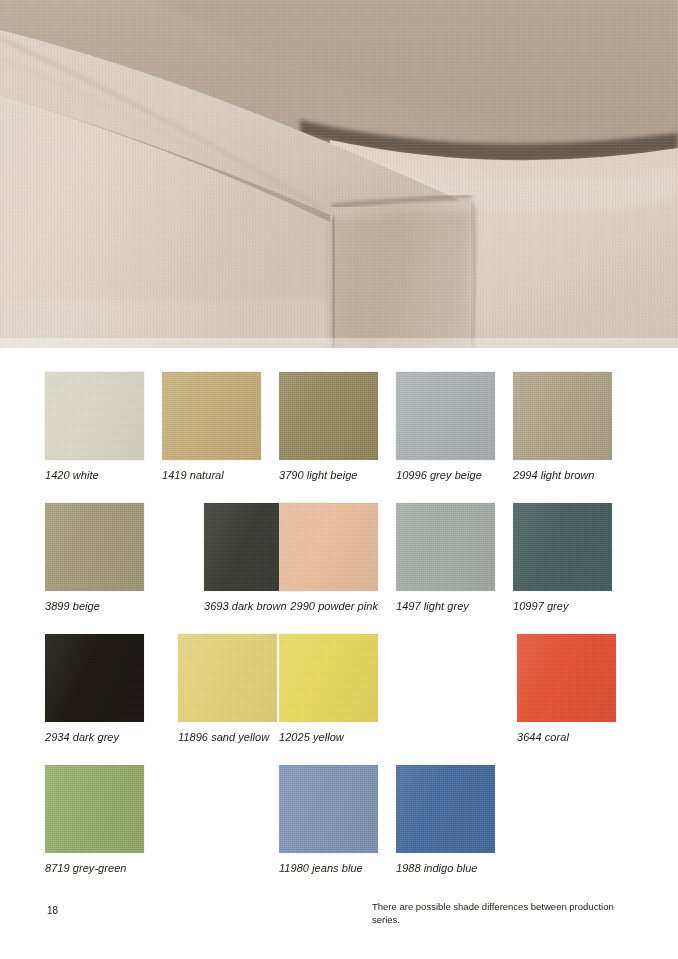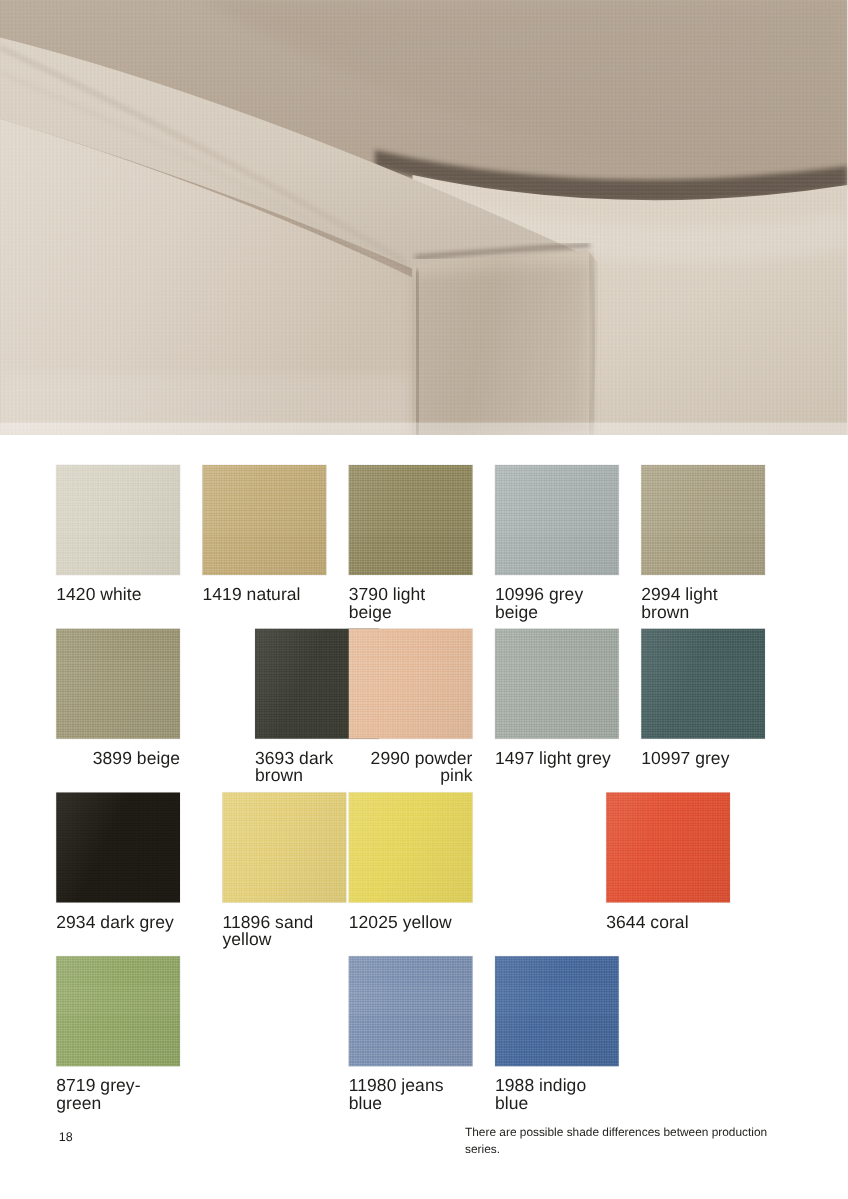--- a/index.html
+++ b/index.html
@@ -60,25 +60,26 @@
     mix-blend-mode: overlay;
     opacity: 0.85;
   }
   .swatch-chip .sheen {
     position: absolute;
     inset: 0;
     background: linear-gradient(115deg, rgba(255,255,255,0.09), rgba(255,255,255,0) 42%, rgba(0,0,0,0.05) 100%);
   }
   .swatch-label {
     margin-top: 9px;
-    font-size: 14px;
+    font-size: 11px;
     line-height: 13.5px;
     color: #1d1d1b;
     letter-spacing: 0.05px;
     white-space: pre-line;
+    font-style: italic;
   }
 
   
   .page-number {
     position: absolute;
     left: 47px;
     top: 905px;
     font-size: 10px;
     color: #1d1d1b;
   }
@@ -197,21 +198,21 @@
       </div>
       <div class="swatch-cell" style="left: 468px;">
         <div class="swatch-chip" style="background: rgb(170, 161, 132);">
           <div class="weave"></div>
           <div class="sheen"></div>
         </div>
         <div class="swatch-label">2994 light brown</div>
       </div>
     </div>
     <div class="swatch-row">
-      <div class="swatch-cell" style="left: 0px; text-align: right;">
+      <div class="swatch-cell" style="left: 0px;">
         <div class="swatch-chip" style="background: rgb(158, 152, 119);">
           <div class="weave"></div>
           <div class="sheen"></div>
         </div>
         <div class="swatch-label">3899 beige</div>
       </div>
       <div class="swatch-cell" style="left: 117px; padding-left: 42px;">
         <div class="swatch-chip" style="background: rgb(58, 60, 51);">
           <div class="weave"></div>
           <div class="sheen"></div>
@@ -255,21 +256,21 @@
         </div>
         <div class="swatch-label">11896 sand yellow</div>
       </div>
       <div class="swatch-cell" style="left: 234px;">
         <div class="swatch-chip" style="background: rgb(229, 213, 93);">
           <div class="weave"></div>
           <div class="sheen"></div>
         </div>
         <div class="swatch-label">12025 yellow</div>
       </div>
-      <div class="swatch-cell" style="left: 440px;">
+      <div class="swatch-cell" style="left: 472px;">
         <div class="swatch-chip" style="background: rgb(224, 81, 53);">
           <div class="weave"></div>
           <div class="sheen"></div>
         </div>
         <div class="swatch-label">3644 coral</div>
       </div>
     </div>
     <div class="swatch-row">
       <div class="swatch-cell" style="left: 0px;">
         <div class="swatch-chip" style="background: rgb(147, 168, 105);">

